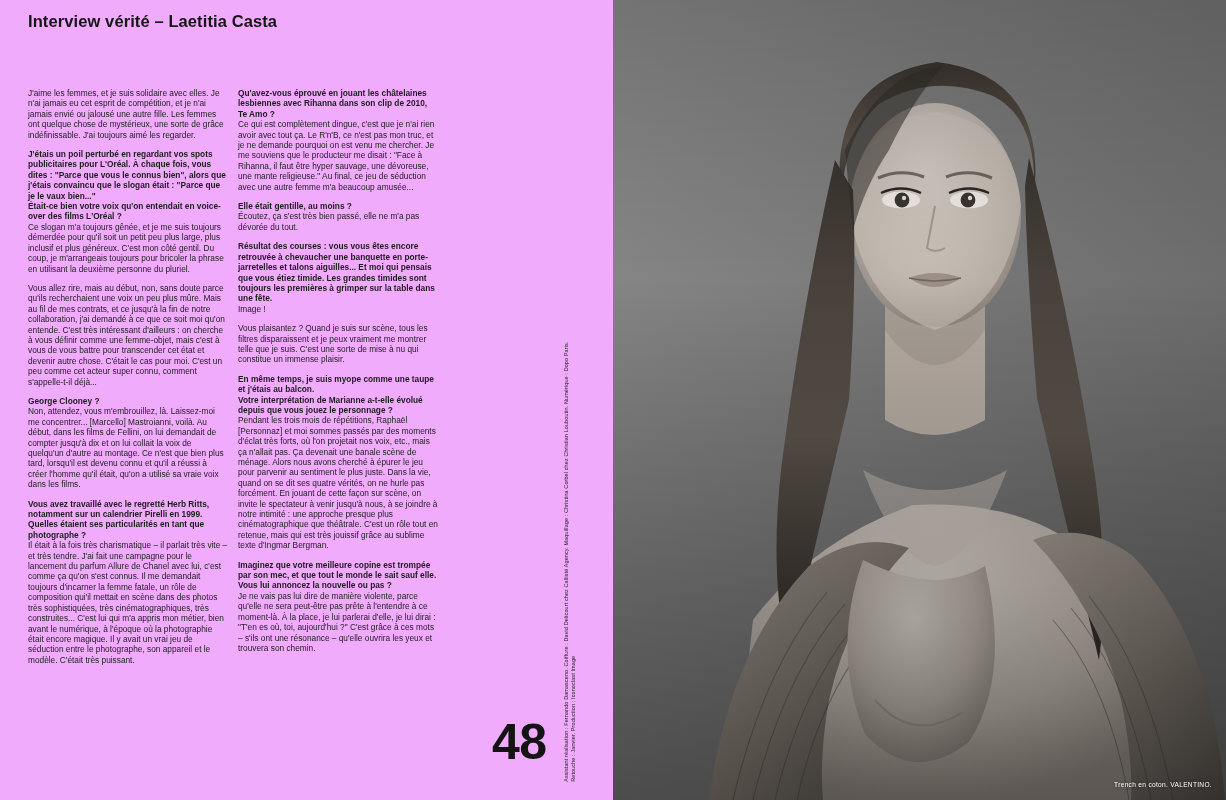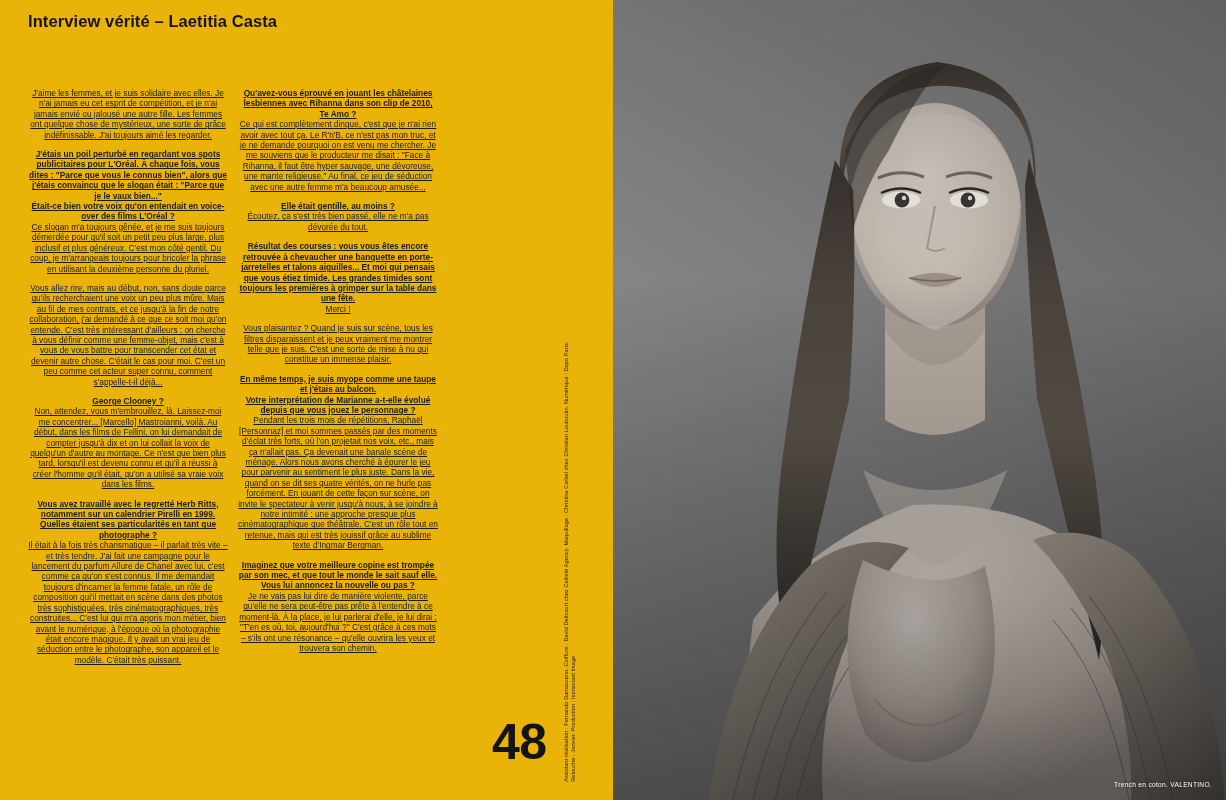--- a/index.html
+++ b/index.html
@@ -4,21 +4,21 @@
 <style>
   html, body {
     margin: 0;
     padding: 0;
     background: #ffffff;
   }
   .page {
     position: relative;
     width: 1226px;
     height: 800px;
-    background: #eab308;
+    background: #f0abfc;
     overflow: hidden;
     font-family: "Liberation Sans", sans-serif;
     color: #1a1a1a;
   }
 
   
   .title {
     position: absolute;
     left: 28px;
     top: 12px;
@@ -28,23 +28,22 @@
     color: #151515;
   }
 
   
   .col {
     position: absolute;
     top: 88px;
     width: 200px;
     font-size: 8.3px;
     line-height: 10.4px;
-    text-align: center;
+    text-align: left;
     color: #1c1c1c;
-    text-decoration: underline;
   }
   .col-1 { left: 28px; }
   .col-2 { left: 238px; }
 
   .para { margin: 0 0 9px 0; }
   .para.q { font-weight: 700; margin-bottom: 0px; }
   .para.a { margin-top: 0px; }
 
   
   .pagenum {
@@ -113,21 +112,21 @@
     <p class="para q">Vous avez travaillé avec le regretté Herb Ritts, notamment sur un calendrier Pirelli en 1999. Quelles étaient ses particularités en tant que photographe ?</p>
     <p class="para a">Il était à la fois très charismatique – il parlait très vite – et très tendre. J'ai fait une campagne pour le lancement du parfum Allure de Chanel avec lui, c'est comme ça qu'on s'est connus. Il me demandait toujours d'incarner la femme fatale, un rôle de composition qui'il mettait en scène dans des photos très sophistiquées, très cinématographiques, très construites... C'est lui qui m'a appris mon métier, bien avant le numérique, à l'époque où la photographie était encore magique. Il y avait un vrai jeu de séduction entre le photographe, son appareil et le modèle. C'était très puissant.</p>
   </div>
 
   <div class="col col-2">
     <p class="para q">Qu'avez-vous éprouvé en jouant les châtelaines lesbiennes avec Rihanna dans son clip de 2010, Te Amo ?</p>
     <p class="para a">Ce qui est complètement dingue, c'est que je n'ai rien avoir avec tout ça. Le R'n'B, ce n'est pas mon truc, et je ne demande pourquoi on est venu me chercher. Je me souviens que le producteur me disait : "Face à Rihanna, il faut être hyper sauvage, une dévoreuse, une mante religieuse." Au final, ce jeu de séduction avec une autre femme m'a beaucoup amusée...</p>
     <p class="para q">Elle était gentille, au moins ?</p>
     <p class="para a">Écoutez, ça s'est très bien passé, elle ne m'a pas dévorée du tout.</p>
     <p class="para q">Résultat des courses : vous vous êtes encore retrouvée à chevaucher une banquette en porte-jarretelles et talons aiguilles... Et moi qui pensais que vous étiez timide. Les grandes timides sont toujours les premières à grimper sur la table dans une fête.</p>
-    <p class="para a">Merci !</p>
+    <p class="para a">Image !</p>
     <p class="para a">Vous plaisantez ? Quand je suis sur scène, tous les filtres disparaissent et je peux vraiment me montrer telle que je suis. C'est une sorte de mise à nu qui constitue un immense plaisir.</p>
     <p class="para q">En même temps, je suis myope comme une taupe et j'étais au balcon.</p>
     <p class="para q">Votre interprétation de Marianne a-t-elle évolué depuis que vous jouez le personnage ?</p>
     <p class="para a">Pendant les trois mois de répétitions, Raphaël [Personnaz] et moi sommes passés par des moments d'éclat très forts, où l'on projetait nos voix, etc., mais ça n'allait pas. Ça devenait une banale scène de ménage. Alors nous avons cherché à épurer le jeu pour parvenir au sentiment le plus juste. Dans la vie, quand on se dit ses quatre vérités, on ne hurle pas forcément. En jouant de cette façon sur scène, on invite le spectateur à venir jusqu'à nous, à se joindre à notre intimité : une approche presque plus cinématographique que théâtrale. C'est un rôle tout en retenue, mais qui est très jouissif grâce au sublime texte d'Ingmar Bergman.</p>
     <p class="para q">Imaginez que votre meilleure copine est trompée par son mec, et que tout le monde le sait sauf elle. Vous lui annoncez la nouvelle ou pas ?</p>
     <p class="para a">Je ne vais pas lui dire de manière violente, parce qu'elle ne sera peut-être pas prête à l'entendre à ce moment-là. À la place, je lui parlerai d'elle, je lui dirai : "T'en es où, toi, aujourd'hui ?" C'est grâce à ces mots – s'ils ont une résonance – qu'elle ouvrira les yeux et trouvera son chemin.</p>
   </div>
 
   <div class="pagenum">48</div>
 

